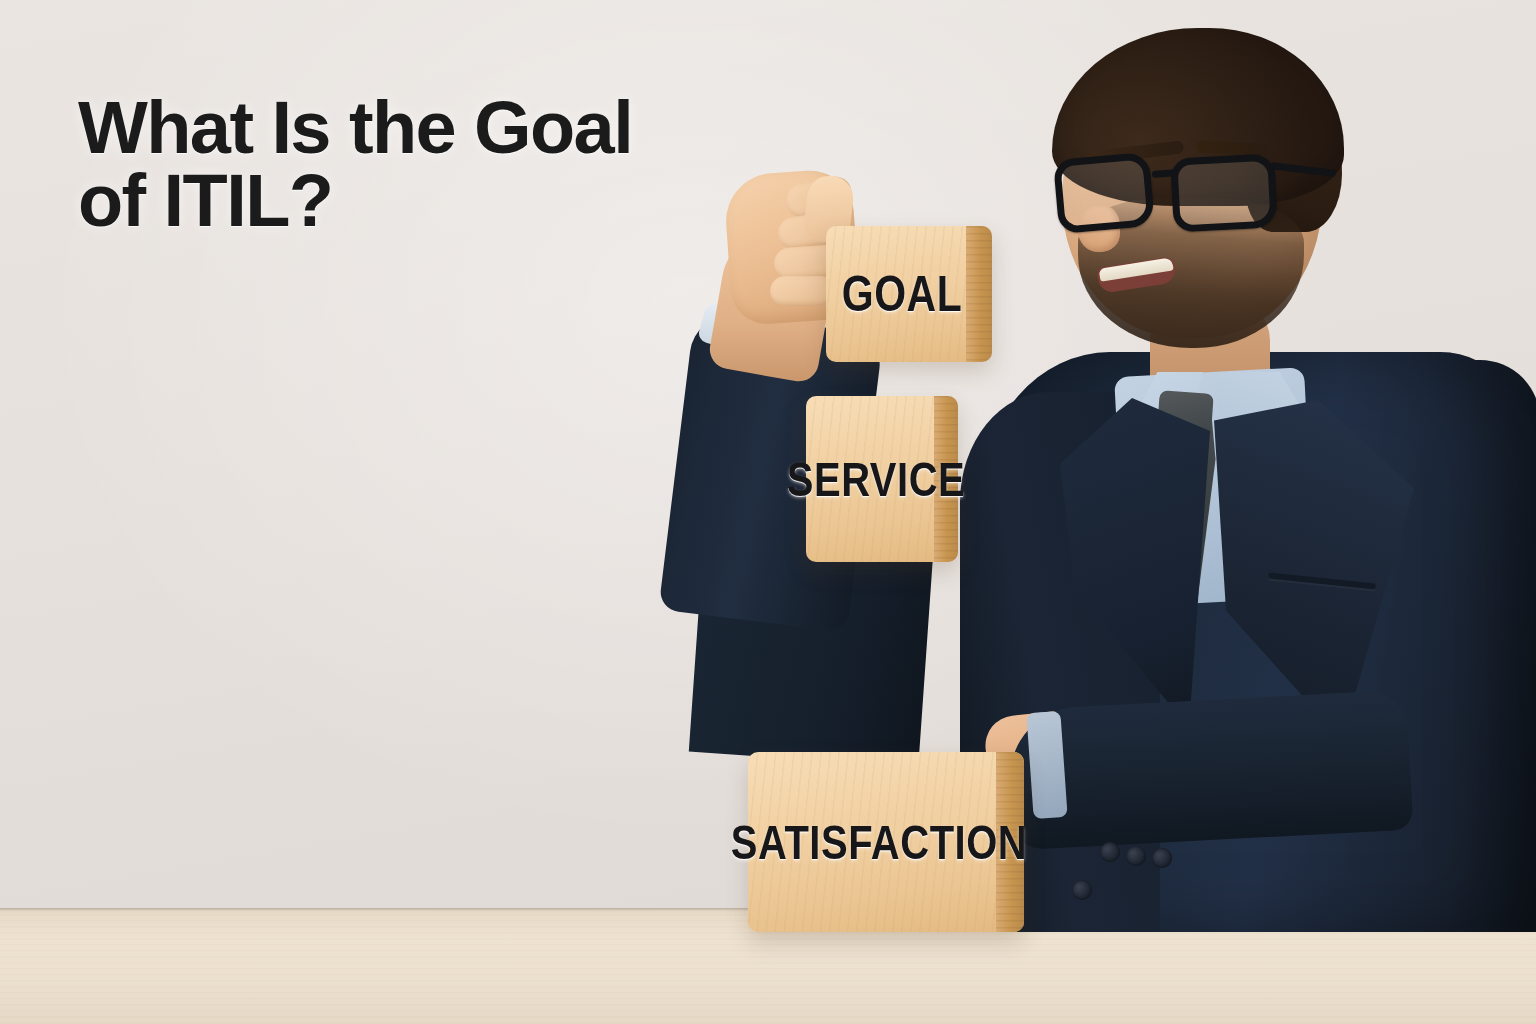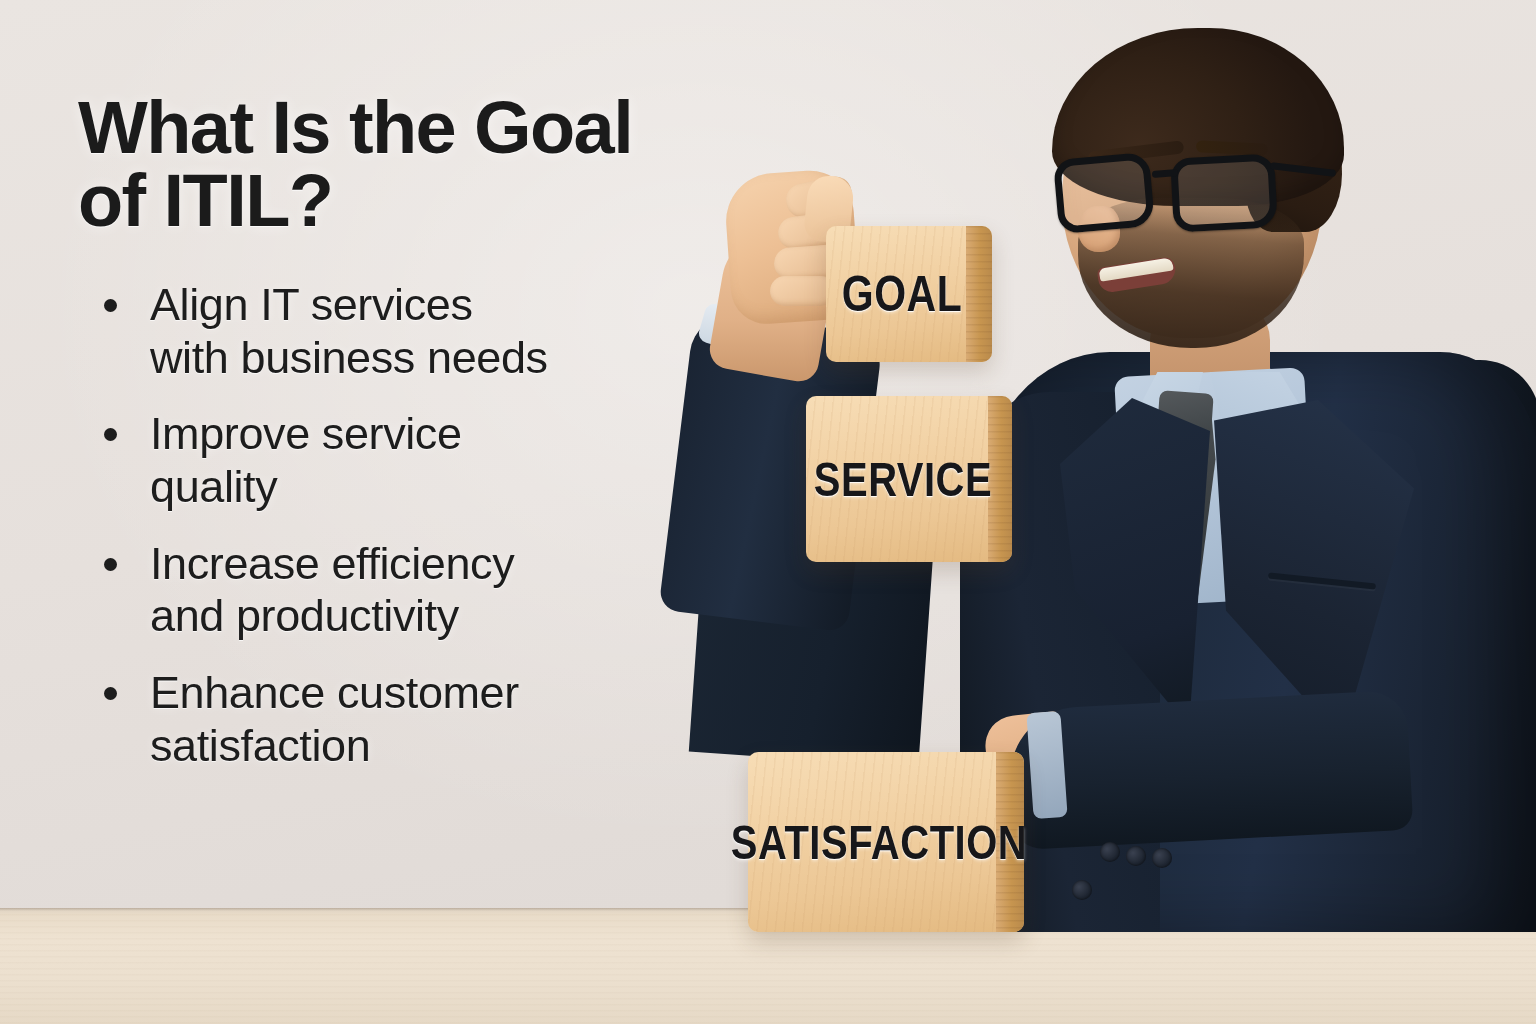--- a/index.html
+++ b/index.html
@@ -56,21 +56,21 @@
     width:660px;
     z-index:30;
   }
   .headline {
     font-size:74px;
     line-height:.98;
     font-weight:800;
     letter-spacing:-1.6px;
     color:#1b1b1b;
     text-shadow:0 1px 0 rgba(255,255,255,.75), 0 0 14px rgba(255,255,255,.55);
-    margin-bottom:42px;
+    margin-bottom:66px;
     white-space:pre-line;
   }
   .bullets { list-style:none; }
   .bullet {
     position:relative;
     display:block;
     font-size:45px;
     line-height:1.17;
     font-weight:400;
     color:#1d1d1d;
@@ -353,21 +353,21 @@
     text-shadow:0 1px 0 rgba(255,255,255,.8), 0 2px 3px rgba(255,255,255,.5);
     transform:scaleY(1.22);
     white-space:nowrap;
   }
 
   
   #block-goal         { left:826px; top:226px; width:166px; height:136px; }
   #block-goal .face-side { width:26px; }
   #block-goal .label  { font-size:41px; margin-left:-14px; }
 
-  #block-service      { left:806px; top:396px; width:206px; height:166px; }
+  #block-service      { left:806px; top:396px; width:152px; height:166px; }
   #block-service .face-side { width:24px; }
   #block-service .label { font-size:40px; margin-left:-12px; }
 
   #block-efficiency   { left:784px; top:572px; width:210px; height:182px; }
   #block-efficiency .face-side { width:26px; }
   #block-efficiency .label { font-size:40px; margin-left:-13px; }
 
   #block-satisfaction { left:748px; top:752px; width:276px; height:180px; }
   #block-satisfaction .face-side { width:28px; }
   #block-satisfaction .label { font-size:40px; margin-left:-14px; }
@@ -463,25 +463,15 @@
     <div class="block" id="block-satisfaction">
       <span class="label">SATISFACTION</span>
       <span class="face-side"></span>
     </div>
 
   </div>
 
   <div class="textcol">
     <h1 class="headline">What Is the Goal
 of ITIL?</h1>
-    <ul class="bullets">
-      <li class="bullet">Align IT services
-with business needs</li>
-      <li class="bullet">Improve service
-quality</li>
-      <li class="bullet">Increase efficiency
-and productivity</li>
-      <li class="bullet">Enhance customer
-satisfaction</li>
-    </ul>
   </div>
 
 </div>
 
 </body></html>

